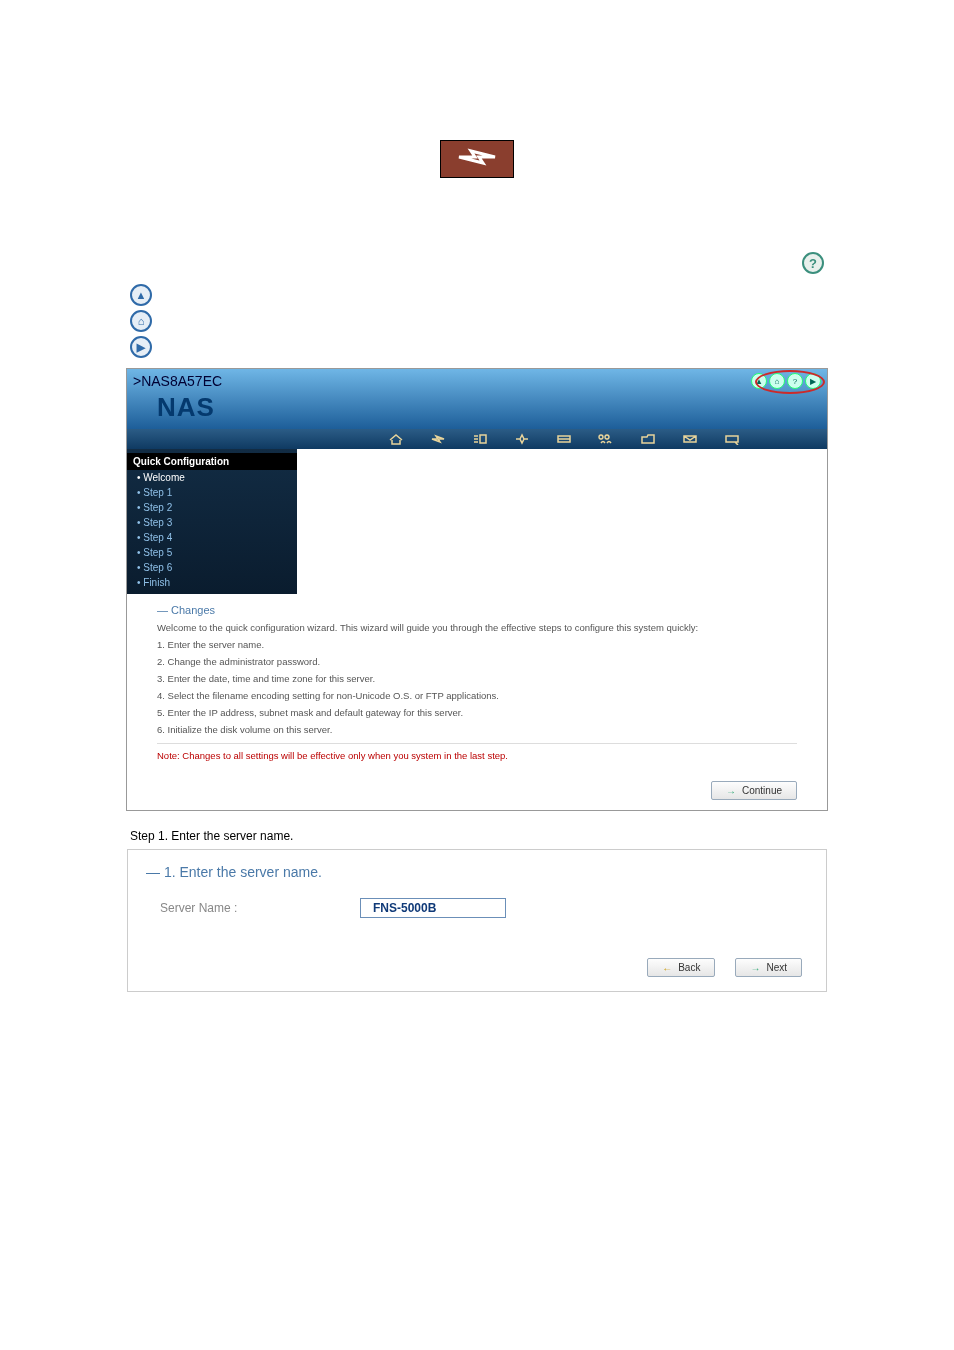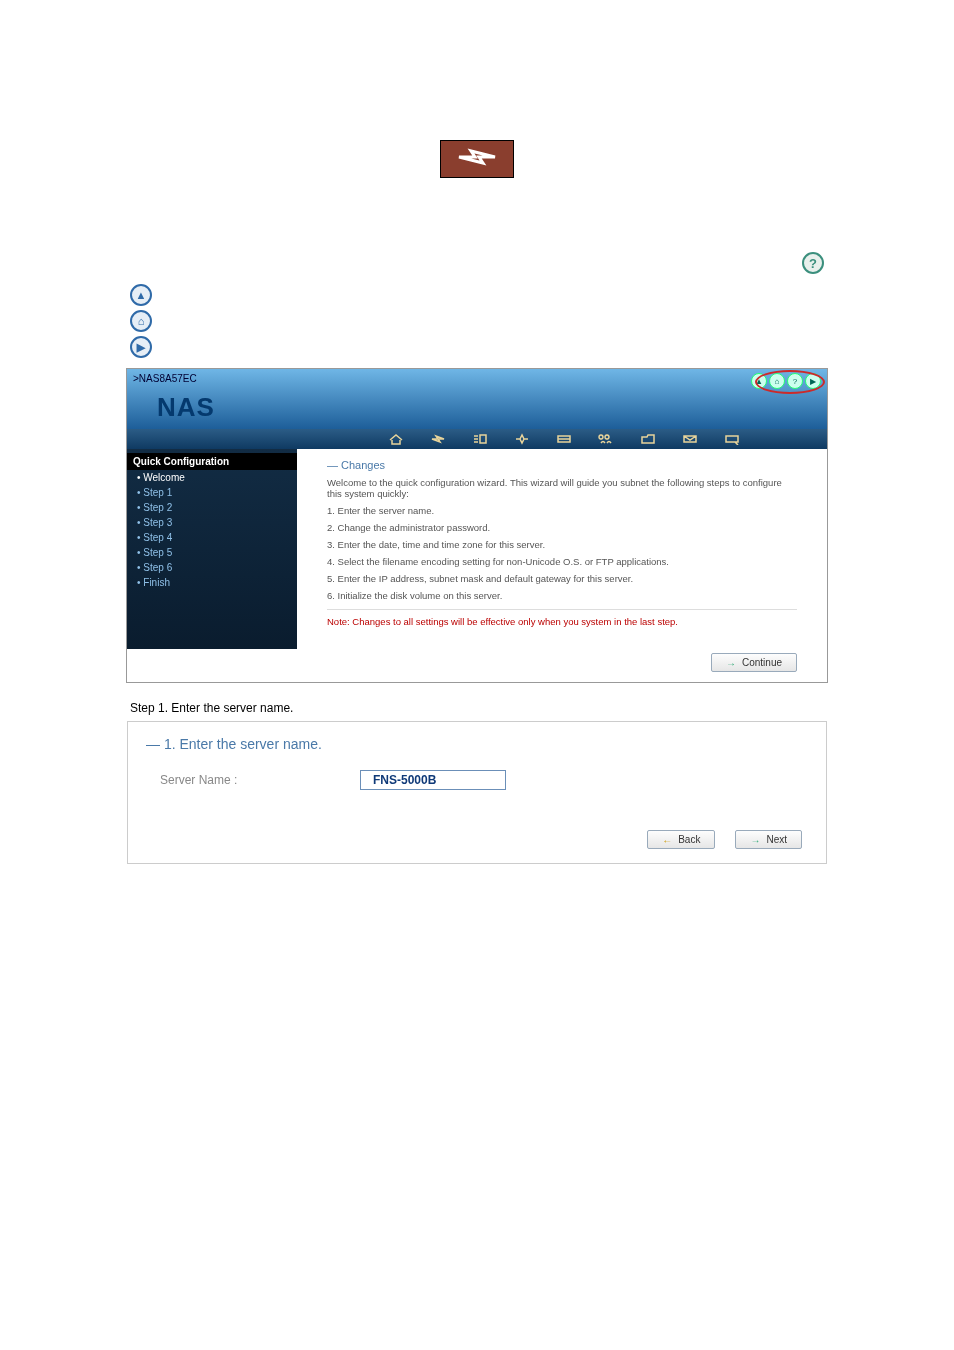--- a/index.html
+++ b/index.html
@@ -78,21 +78,21 @@
     background: #fff;
     font-size: 10px;
   }
   .s1-header {
     height: 60px;
     background: linear-gradient(#6fb6e6, #1d5e99);
     position: relative;
     color: #fff;
   }
   .s1-url {
-    position:absolute; top:4px; left:6px; font-size:10px; color:#003;text-align:center;
+    position:absolute; top:4px; left:6px; font-size:14px; color:#003;text-align:center;
   }
   .s1-nas {
     position:absolute; bottom:6px; left:30px;
     font-family: Arial Black, Arial, sans-serif;
     font-weight:900; font-size:26px; color:#04396e; letter-spacing:1px;
   }
   .s1-top-icons {
     position:absolute; top:4px; right:6px; display:flex; gap:2px;
   }
   .s1-top-icons .mini {
@@ -105,21 +105,21 @@
   }
   .s1-toolbar {
     background: linear-gradient(#2b5c86, #0f3a62);
     height:20px;
     display:flex; gap:24px; padding-left:260px; align-items:center;
   }
   .s1-toolbar .ti {
     width:18px; height:14px; display:flex; align-items:center; justify-content:center;
   }
   .s1-toolbar svg { stroke:#e8d49b; fill:none; stroke-width:1.5; }
-  .s1-body { display:flex; min-height:200px; }
+  .s1-body { display:flex; min-height:200px;flex-direction:column; }
   .s1-side {
     width: 170px;
     background: linear-gradient(#122c44, #0a1c2e);
     color:#cfe; padding:4px 0;
   }
   .s1-side .hdr {
     background:#000; color:#fff; font-weight:bold; padding:3px 6px; font-size:10px;
   }
   .s1-side .itm {
     padding:2px 10px; color:#8fc0e8; font-size:10px;
@@ -258,21 +258,21 @@
         <div class="itm">• <span>Step 1</span></div>
         <div class="itm">• <span>Step 2</span></div>
         <div class="itm">• <span>Step 3</span></div>
         <div class="itm">• <span>Step 4</span></div>
         <div class="itm">• <span>Step 5</span></div>
         <div class="itm">• <span>Step 6</span></div>
         <div class="itm">• <span>Finish</span></div>
       </div>
       <div class="s1-main">
         <div class="title">— Changes</div>
-        <p>Welcome to the quick configuration wizard. This wizard will guide you subnet the following steps to configure this system quickly:</p>
+        <p>Welcome to the quick configuration wizard. This wizard will guide you through the effective steps to configure this system quickly:</p>
         <p>1. Enter the server name.</p>
         <p>2. Change the administrator password.</p>
         <p>3. Enter the date, time and time zone for this server.</p>
         <p>4. Select the filename encoding setting for non-Unicode O.S. or FTP applications.</p>
         <p>5. Enter the IP address, subnet mask and default gateway for this server.</p>
         <p>6. Initialize the disk volume on this server.</p>
         <hr>
         <p><span class="s1-note">Note: </span><span style="color:#b00;">Changes to all settings will be effective only when you system in the last step.</span></p>
       </div>
     </div>

